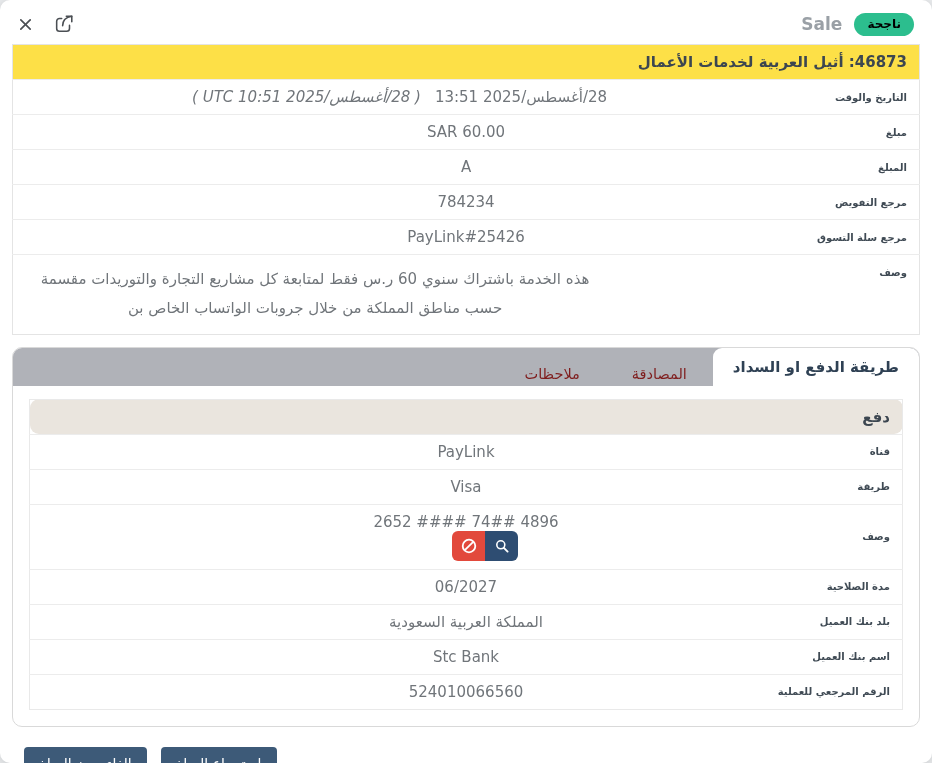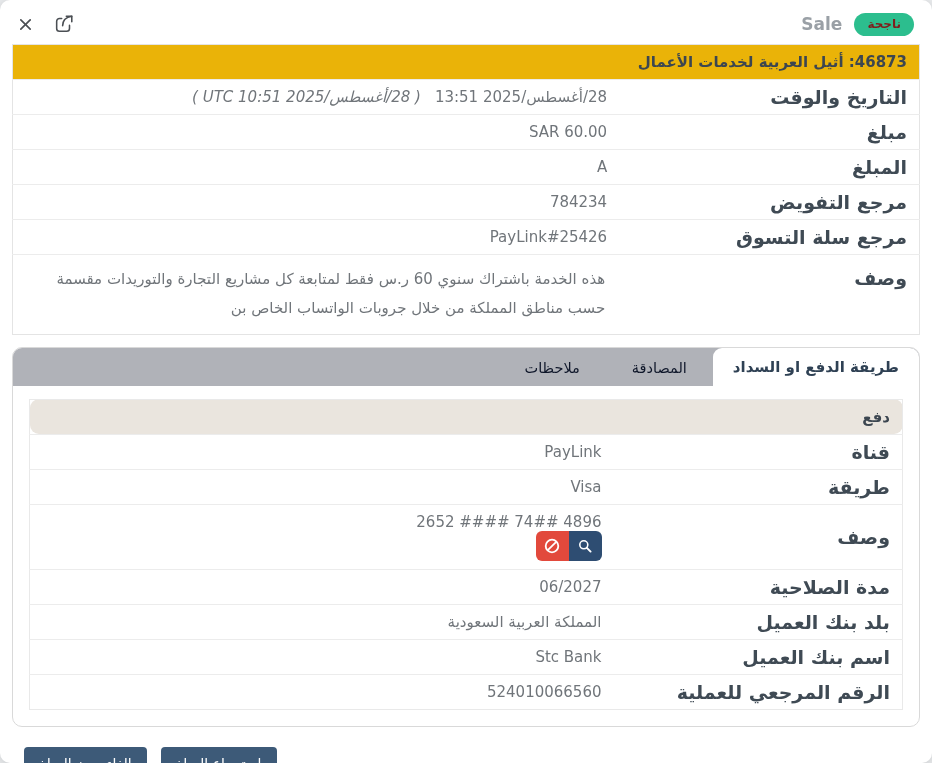--- a/index.html
+++ b/index.html
@@ -2,45 +2,45 @@
 <html lang="ar"><head>
 <meta charset="utf-8">
 <style>
   html,body{margin:0;padding:0;background:#eceef0;font-family:"DejaVu Sans","Liberation Sans",sans-serif;}
   .dialog{width:932px;height:763px;background:#fff;border-radius:10px;box-shadow:0 2px 14px rgba(0,0,0,.18);
           direction:rtl;overflow:hidden;box-sizing:border-box;margin:0 auto;}
   
   .hdr{display:flex;direction:rtl;justify-content:space-between;align-items:center;padding:11px 18px 5px 16px;}
   .title-group{direction:ltr;display:flex;align-items:center;gap:12px;}
   .title{color:#9aa0a6;font-weight:bold;font-size:17px;direction:ltr;display:flex;gap:10px;}
-  .badge{background:#2cbe8e;color:#7f1d1d;font-size:12px;line-height:1;padding:5px 13px 6px;border-radius:12px;font-weight:600;}
+  .badge{background:#2cbe8e;color:#000000;font-size:12px;line-height:1;padding:5px 13px 6px;border-radius:12px;font-weight:600;}
   .hdr-icons{direction:ltr;display:flex;gap:16px;align-items:center;}
   .icon-btn{background:none;border:none;cursor:pointer;padding:2px;display:flex;align-items:center;}
   
   .t-wrap{margin:2px 12px 0;}
   table.dtable{width:100%;border-collapse:collapse;border:1px solid #e4e4e4;table-layout:fixed;}
   .thead-cell{background:#eae5de;color:#3c4650;font-weight:bold;text-align:right;padding:8px 12px;font-size:15px;}
-  th.lbl{width:170px;text-align:right;color:#3f4a54;font-weight:600;font-size:19px;padding:4px 12px;white-space:nowrap;}
-  td.val{width:54%;text-align:right;color:#70757a;font-size:15px;padding:8px 10px;}
+  th.lbl{width:170px;text-align:right;color:#3f4a54;font-weight:600;font-size:10px;padding:4px 12px;white-space:nowrap;}
+  td.val{width:54%;text-align:center;color:#70757a;font-size:15px;padding:8px 10px;}
   td.fill{}
   tbody tr{border-top:1px solid #ececec;}
   tr.wide-row td.val{line-height:1.95;padding:10px 12px;}
   tr.wide-row th.lbl{vertical-align:top;padding-top:12px;}
   .sec{font-style:italic;margin-inline-start:14px;white-space:nowrap;}
   .mainv{white-space:nowrap;}
   tr.wide-row .mainv{white-space:normal;}
   
   .btn-group{display:inline-flex;direction:ltr;vertical-align:middle;margin-inline-start:38px;}
   .act-btn{width:33px;height:30px;border:none;display:inline-flex;align-items:center;justify-content:center;cursor:pointer;padding:0;}
   .act-block{background:#e2493c;border-radius:6px 0 0 6px;}
   .act-search{background:#2e4d72;border-radius:0 6px 6px 0;}
   
   .panel{margin:12px 12px 0;border:1px solid #d9d9d9;border-radius:10px;overflow:hidden;}
   .tabbar{background:#b0b2b8;display:flex;direction:rtl;height:38px;align-items:stretch;}
-  .tab{border:none;background:transparent;color:#0f172a;font-size:14.5px;padding:12px 26px;cursor:pointer;font-family:inherit;}
+  .tab{border:none;background:transparent;color:#7f1d1d;font-size:14.5px;padding:18px 26px;cursor:pointer;font-family:inherit;}
   .tab.active{background:#fff;color:#2f4154;font-weight:bold;border-radius:9px 9px 0 0;font-size:15px;padding:0 20px;}
   .panel-body{padding:13px 16px 16px;}
   .panel-body table.dtable{border:1px solid #e9e9e9;}
   
   .footer{display:flex;direction:rtl;justify-content:flex-end;gap:14px;padding:20px 24px 0;}
   .btn{background:#3d5a78;color:#fff;border:none;border-radius:4px;padding:9px 15px;font-size:14px;font-family:inherit;cursor:pointer;}
 </style>
 </head>
 <body>
 
@@ -67,21 +67,21 @@
           <path d="M20.5 3.5c-6.5 1-10 4.5-10 10.5"></path>
         </svg>
       </button>
     </div>
   </div>
 
   <div class="t-wrap">
       <table class="dtable">
         <thead>
           <tr>
-            <th class="thead-cell" colspan="3" style="background: #eab308;">46873: أثيل العربية لخدمات الأعمال</th>
+            <th class="thead-cell" colspan="3" style="background: #fde047;">46873: أثيل العربية لخدمات الأعمال</th>
           </tr>
         </thead>
         <tbody>
           <tr>
             <th class="lbl">التاريخ والوقت</th>
             <td class="val"><span class="mainv">28/أغسطس/2025 13:51</span><span class="sec">( 28/أغسطس/2025 10:51 UTC )</span></td>
             <td class="fill"></td>
           </tr>
           <tr>
             <th class="lbl">مبلغ</th>

